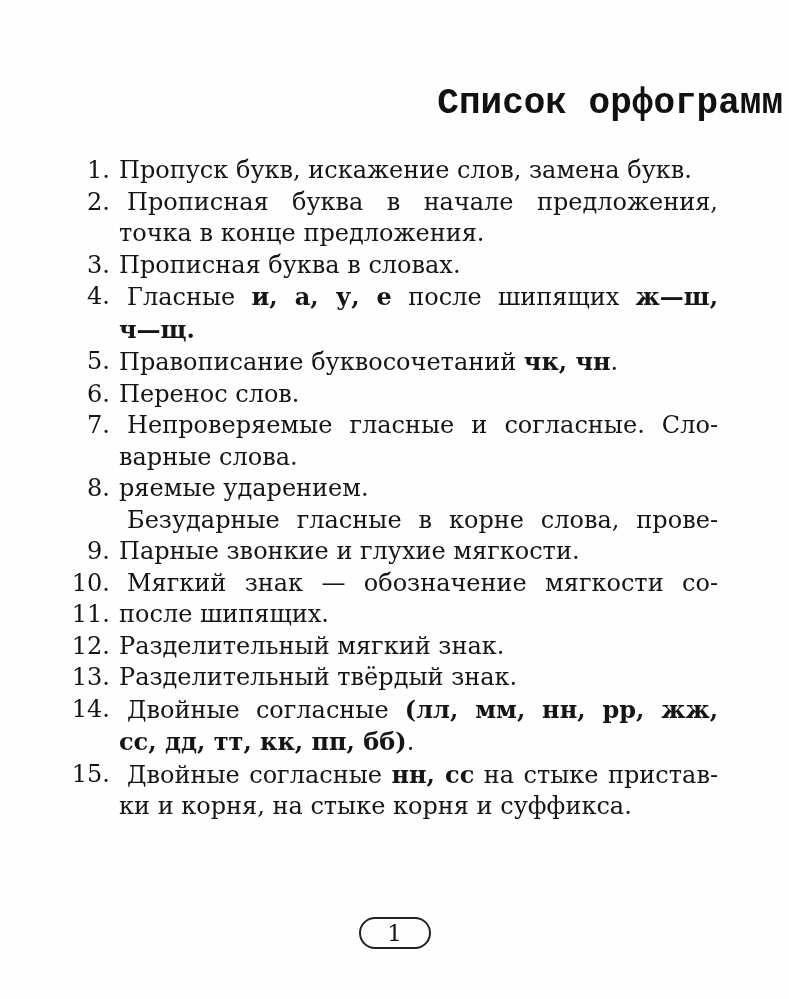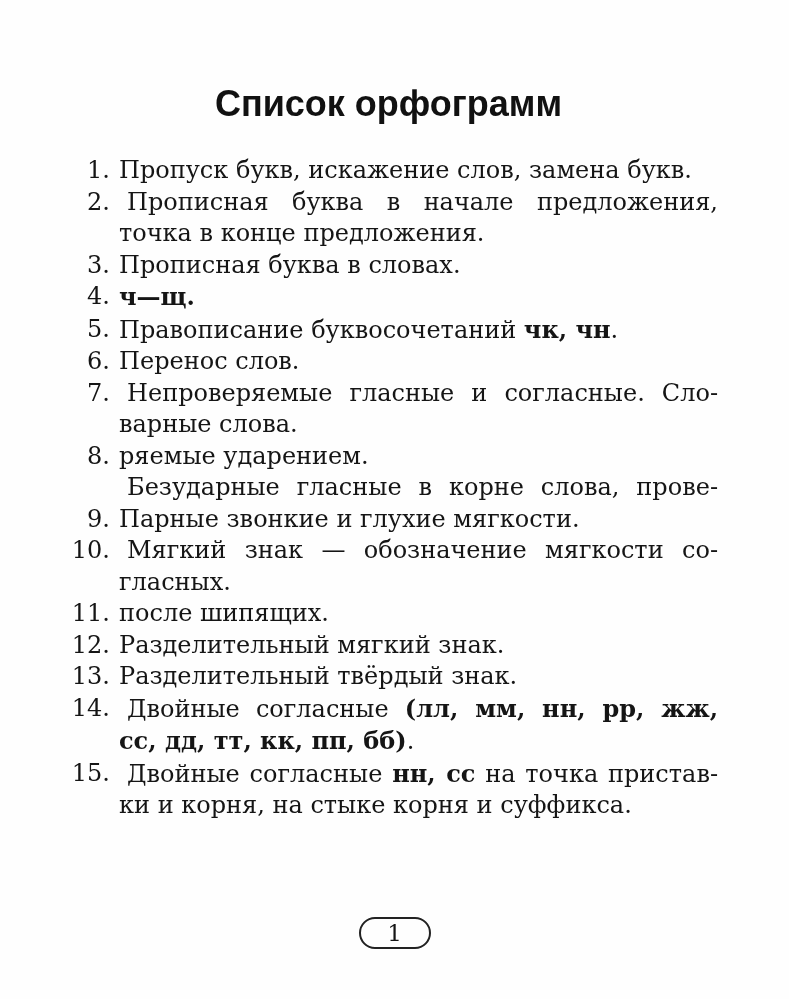--- a/index.html
+++ b/index.html
@@ -9,26 +9,26 @@
   }
   .page {
     width: 789px;
     height: 999px;
     background: #fefefe;
     position: relative;
     overflow: hidden;
     color: #151515;
   }
   .title {
-    font-family: Liberation Sans, sans-serif;
+    font-family: Liberation Mono, monospace;
     font-weight: 700;
     font-size: 36px;
     line-height: 40px;
-    text-align: center;
-    margin: 84px 12px 0 0;
+    text-align: right;
+    margin: 84px 6px 0 0;
     color: #111111;
   }
   .items {
     list-style: none;
     margin: 31px 0 0 0;
     padding: 0 71px 0 68px;
     font-family: "DejaVu Serif", serif;
   }
   .item {
     display: flex;
@@ -93,20 +93,21 @@
       </li>
       <li class="item">
         <span class="num">3.</span>
         <span class="text">
           <span class="line"><span>Прописная буква в словах.</span></span>
         </span>
       </li>
       <li class="item">
         <span class="num">4.</span>
         <span class="text">
+          <span class="line jline"><span>Гласные </span><b>и, а, у, е</b><span> после шипящих </span><b>ж—ш,</b></span>
           <span class="line"><b>ч—щ.</b></span>
         </span>
       </li>
       <li class="item">
         <span class="num">5.</span>
         <span class="text">
           <span class="line"><span>Правописание буквосочетаний </span><b>чк, чн</b><span>.</span></span>
         </span>
       </li>
       <li class="item">
@@ -132,21 +133,20 @@
       <li class="item">
         <span class="num">9.</span>
         <span class="text">
           <span class="line"><span>Парные звонкие и глухие мягкости.</span></span>
         </span>
       </li>
       <li class="item">
         <span class="num">10.</span>
         <span class="text">
           <span class="line jline"><span>Мягкий знак — обозначение мягкости со-</span></span>
-          <span class="line"><span>гласных.</span></span>
         </span>
       </li>
       <li class="item">
         <span class="num">11.</span>
         <span class="text">
           <span class="line"><span>после шипящих.</span></span>
         </span>
       </li>
       <li class="item">
         <span class="num">12.</span>
@@ -163,21 +163,21 @@
       <li class="item">
         <span class="num">14.</span>
         <span class="text">
           <span class="line jline"><span>Двойные согласные </span><b>(лл, мм, нн, рр, жж,</b></span>
           <span class="line"><b>сс, дд, тт, кк, пп, бб)</b><span>.</span></span>
         </span>
       </li>
       <li class="item">
         <span class="num">15.</span>
         <span class="text">
-          <span class="line jline"><span>Двойные согласные </span><b>нн, сс</b><span> на точка пристав-</span></span>
+          <span class="line jline"><span>Двойные согласные </span><b>нн, сс</b><span> на стыке пристав-</span></span>
           <span class="line"><span>ки и корня, на стыке корня и суффикса.</span></span>
         </span>
       </li>
     </ol>
   <div class="page-badge">
     <span>1</span>
   </div>
 </div>
 
 </body></html>

